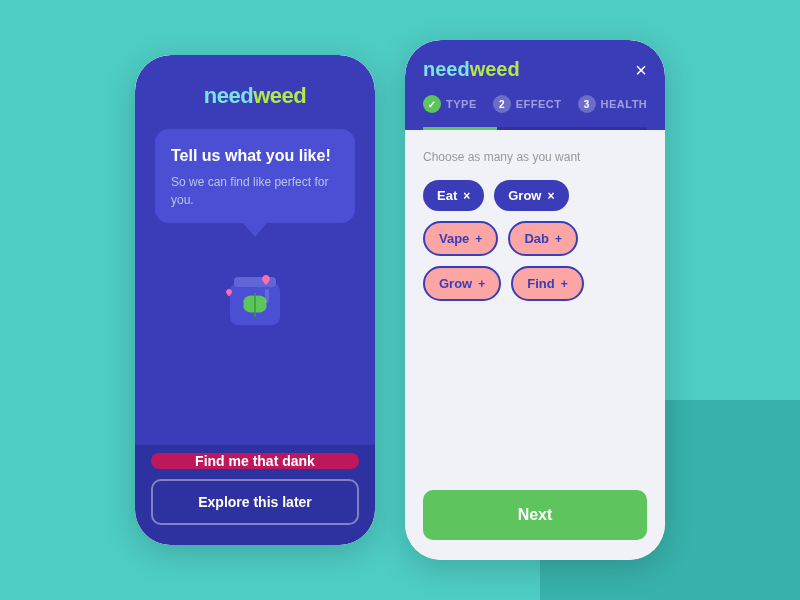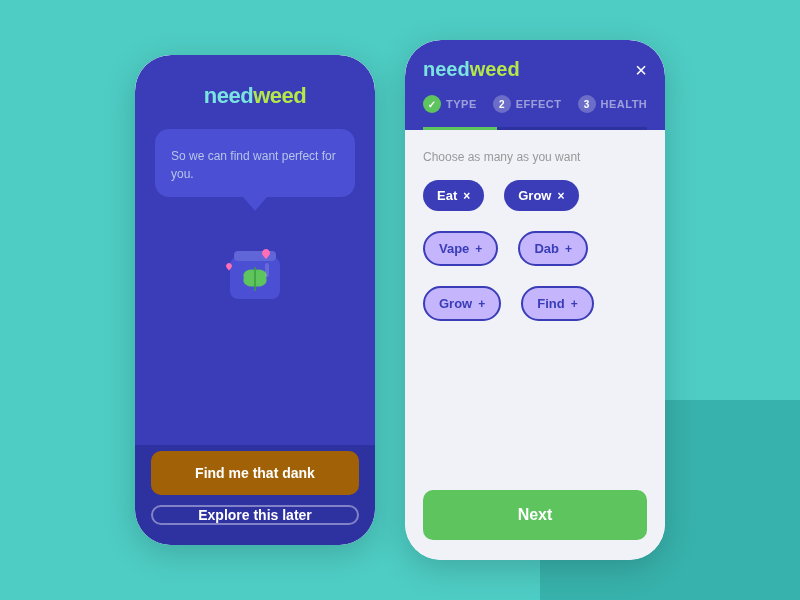--- a/index.html
+++ b/index.html
@@ -125,39 +125,39 @@
     .jar-wrap {
       position: relative;
       width: 90px;
       height: 90px;
       margin-top: 10px;
       z-index: 1;
     }
 
     .btn-green {
       width: 100%;
-      background: #a16207;
+      background: #be185d;
       color: white;
       border: none;
       border-radius: 10px;
-      padding: 14px;
+      padding: 0;
       font-size: 14px;
       font-weight: 700;
       cursor: pointer;
       margin-bottom: 10px;
       z-index: 2;
       position: relative;
     }
     .btn-outline {
       width: 100%;
       background: transparent;
       color: white;
       border: 2px solid rgba(255,255,255,0.4);
       border-radius: 10px;
-      padding: 0;
+      padding: 13px;
       font-size: 14px;
       font-weight: 600;
       cursor: pointer;
       z-index: 2;
       position: relative;
     }
 
     .buttons-wrap {
       position: absolute;
       bottom: 20px;
@@ -269,42 +269,42 @@
 
     .want-sub {
       font-size: 12px;
       color: #999;
       margin-bottom: 16px;
     }
 
     .tags-grid {
       display: flex;
       flex-wrap: wrap;
-      gap: 20px;
+      gap: 10px;
       margin-bottom: auto;
     }
 
     .tag {
       border-radius: 30px;
       padding: 8px 14px;
       font-size: 13px;
       font-weight: 600;
       cursor: pointer;
       display: flex;
       align-items: center;
       gap: 6px;
     }
 
     .tag.selected {
       background: #3a3db7;
       color: white;
     }
 
     .tag.unselected {
-      background: #c4b5fd;
+      background: #fca5a5;
       color: #3a3db7;
       border: 2px solid #3a3db7;
     }
 
     .tag-icon {
       font-size: 12px;
       font-weight: 700;
     }
 
     .next-btn {
@@ -330,21 +330,22 @@
 <div class="phones-container">
 
   <div class="phone phone-left">
     <div class="phone-left-inner">
 
       <div class="logo-left">
         <span class="need">need</span><span class="weed">weed</span>
       </div>
 
       <div class="speech-bubble">
-        <div class="speech-body">So we can find want perfect for you.</div>
+        <div class="speech-title">Tell us what you like!</div>
+        <div class="speech-body">So we can find like perfect for you.</div>
       </div>
 
       <div class="jar-wrap">
         <svg width="90" height="90" viewBox="0 0 90 90">
 
           <rect x="20" y="32" width="50" height="42" rx="8" fill="#4a4fd4"></rect>
 
           <rect x="24" y="26" width="42" height="10" rx="4" fill="#6065d8"></rect>
 
           <ellipse cx="45" cy="53" rx="12" ry="8" fill="#5dc45e" transform="rotate(-20 45 53)"></ellipse>

